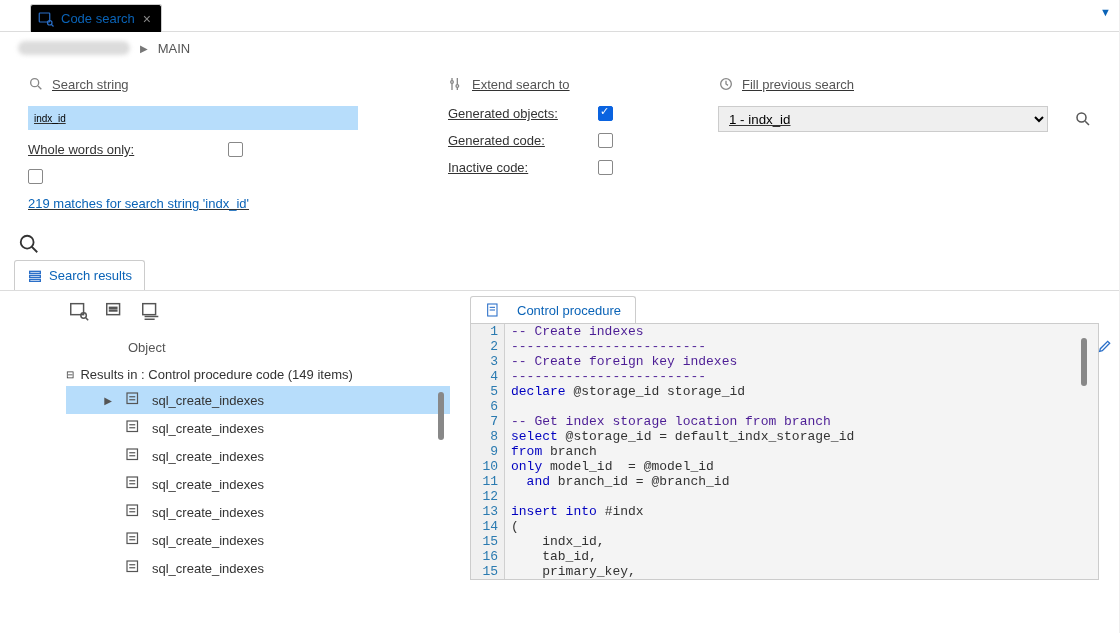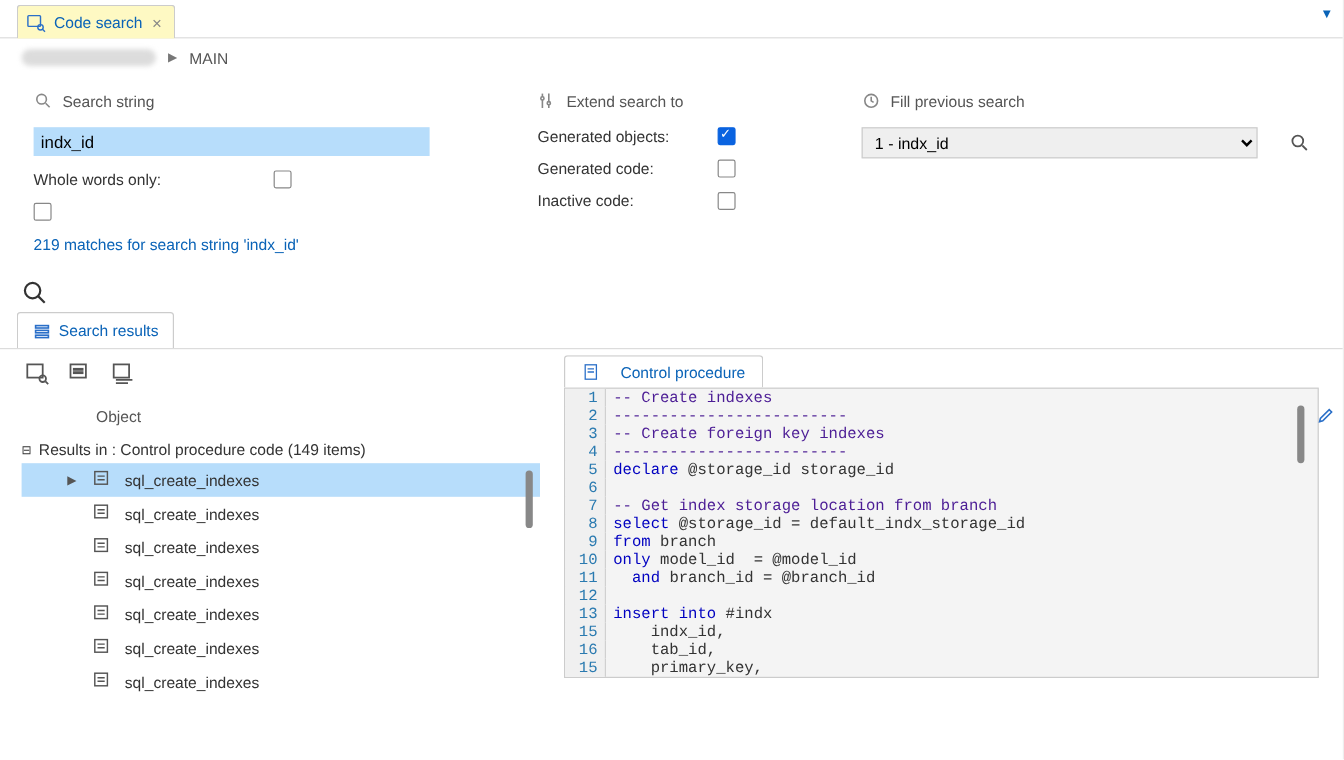--- a/index.html
+++ b/index.html
@@ -1,49 +1,49 @@
 <!DOCTYPE html>
 <html><head>
 <meta charset="utf-8">
 <style>
   * { box-sizing: border-box; }
   html, body { margin:0; padding:0; font-family: "Segoe UI", Tahoma, sans-serif; font-size:13px; color:#333; background:#fff; height:100%; }
   .root { width:1120px; height:633px; position:relative; overflow:hidden; border-right:1px solid #eee; }
   
   .top-tabs { height:32px; border-bottom:1px solid #dcdcdc; display:flex; align-items:flex-end; padding-left:14px; position:relative;}
-  .top-tab { display:flex; align-items:center; gap:6px; height:28px; padding:0 8px 0 6px; border:1px solid #ccc; border-bottom:none; border-radius:3px 3px 0 0; background:#fef9c3; margin-bottom:-1px; }
+  .top-tab { display:flex; align-items:center; gap:6px; height:28px; padding:0 8px 0 6px; border:1px solid #ccc; border-bottom:none; border-radius:3px 3px 0 0; background:#000000; margin-bottom:-1px;margin-left:16px; }
   .top-tab .lbl { color:#0a63b7; font-weight:500; }
   .close-x { font-size:14px; color:#888; cursor:pointer; padding:0 2px;}
   .top-dropdown { position:absolute; right:8px; top:6px; color:#0a63b7; font-size:11px;}
   
   .bc-row { height:32px; display:flex; align-items:center; gap:10px; padding-left:18px; color:#555; }
   .bc-blur { width:112px; height:14px; background:#dcdcdc; border-radius:7px; filter:blur(2px); }
   .bc-sep { color:#777; font-size:10px;}
   
-  .search-area { padding:12px 20px 4px 28px; display:grid; grid-template-columns:410px 260px 1fr; column-gap:10px; }
+  .search-area { padding:12px 20px 4px 28px; display:grid; grid-template-columns:410px 260px 1fr; column-gap:10px;text-decoration:underline; }
   .sa-head { display:flex; align-items:center; gap:8px; color:#555; margin-bottom:14px; }
   .sa-head .ico { opacity:.7; }
   .row { display:flex; align-items:center; margin-bottom:12px; }
   .row .label { flex:0 0 200px; color:#333; }
-  input.search-input { width:330px; height:24px; border: none; background:#b7ddfb; padding:3px 6px; font-family:inherit; font-size:14px; }
+  input.search-input { width:330px; height:24px; border: none; background:#b7ddfb; padding:3px 6px; font-family:inherit; font-size:10px; }
   .cb { appearance:none; width:15px; height:15px; border:1px solid #888; border-radius:2px; margin:0; }
   .cb.checked { background:#0a63e0; border-color:#0a63e0; position:relative; }
   .cb.checked::after { content:"✓"; color:#fff; font-size:11px; position:absolute; top:-2px; left:1px; }
   .match-count { color:#0a63b7; margin-top:10px; }
   .prev-row { display:flex; gap:26px; align-items:center; }
   select.prev { width:330px; height:26px; border:1px solid #ccc; padding:2px 6px; font-family:inherit; }
   .big-search-icon { margin:18px 0 2px 18px; }
   
   .res-tabs { padding-left:14px; display:flex; }
   .res-tab { display:flex; align-items:center; gap:6px; height:30px; padding:0 12px; border:1px solid #ccc; border-bottom:none; border-radius:3px 3px 0 0; }
   .res-tab .lbl { color:#0a63b7; }
   .res-rule { border:none; border-top:1px solid #dcdcdc; margin:0; }
   
   .lower { display:flex; height:300px; margin-top:-1px;}
-  .left-pane { width:450px; border-right:0; padding-top:10px; }
+  .left-pane { width:450px; border-right:0; padding-top:10px;padding-left:48px; }
   .toolbar-icons { display:flex; gap:14px; padding-left:20px; }
   .tree-head { margin:18px 0 8px 80px; color:#555; }
   .tree { padding-left:18px; }
   .tree-group { display:flex; align-items:center; gap:6px; padding:4px 0;}
   .tree-item { display:flex; align-items:center; gap:10px; height:28px; padding-left:36px; }
   .tree-item.selected { background:#b7ddfb; }
   .tree-item .expand-spot { width:12px; text-align:center; font-size:10px; color:#555;}
   .tree-divider-v { position:absolute; left:438px; top:392px; width:6px; height:48px; background:#888; border-radius:3px; cursor:ew-resize; }
   
   .right-pane { flex:1; padding:6px 20px 0 20px; position:relative;}
@@ -321,20 +321,24 @@
           </div>
           <div class="code-line">
             <div class="gut">12</div>
             <div class="cl"></div>
           </div>
           <div class="code-line">
             <div class="gut">13</div>
             <div class="cl"><span class="kw">insert into</span> #indx</div>
           </div>
           <div class="code-line">
+            <div class="gut">14</div>
+            <div class="cl">(</div>
+          </div>
+          <div class="code-line">
             <div class="gut">15</div>
             <div class="cl">    indx_id,</div>
           </div>
           <div class="code-line">
             <div class="gut">16</div>
             <div class="cl">    tab_id,</div>
           </div>
           <div class="code-line">
             <div class="gut">15</div>
             <div class="cl">    primary_key,</div>

